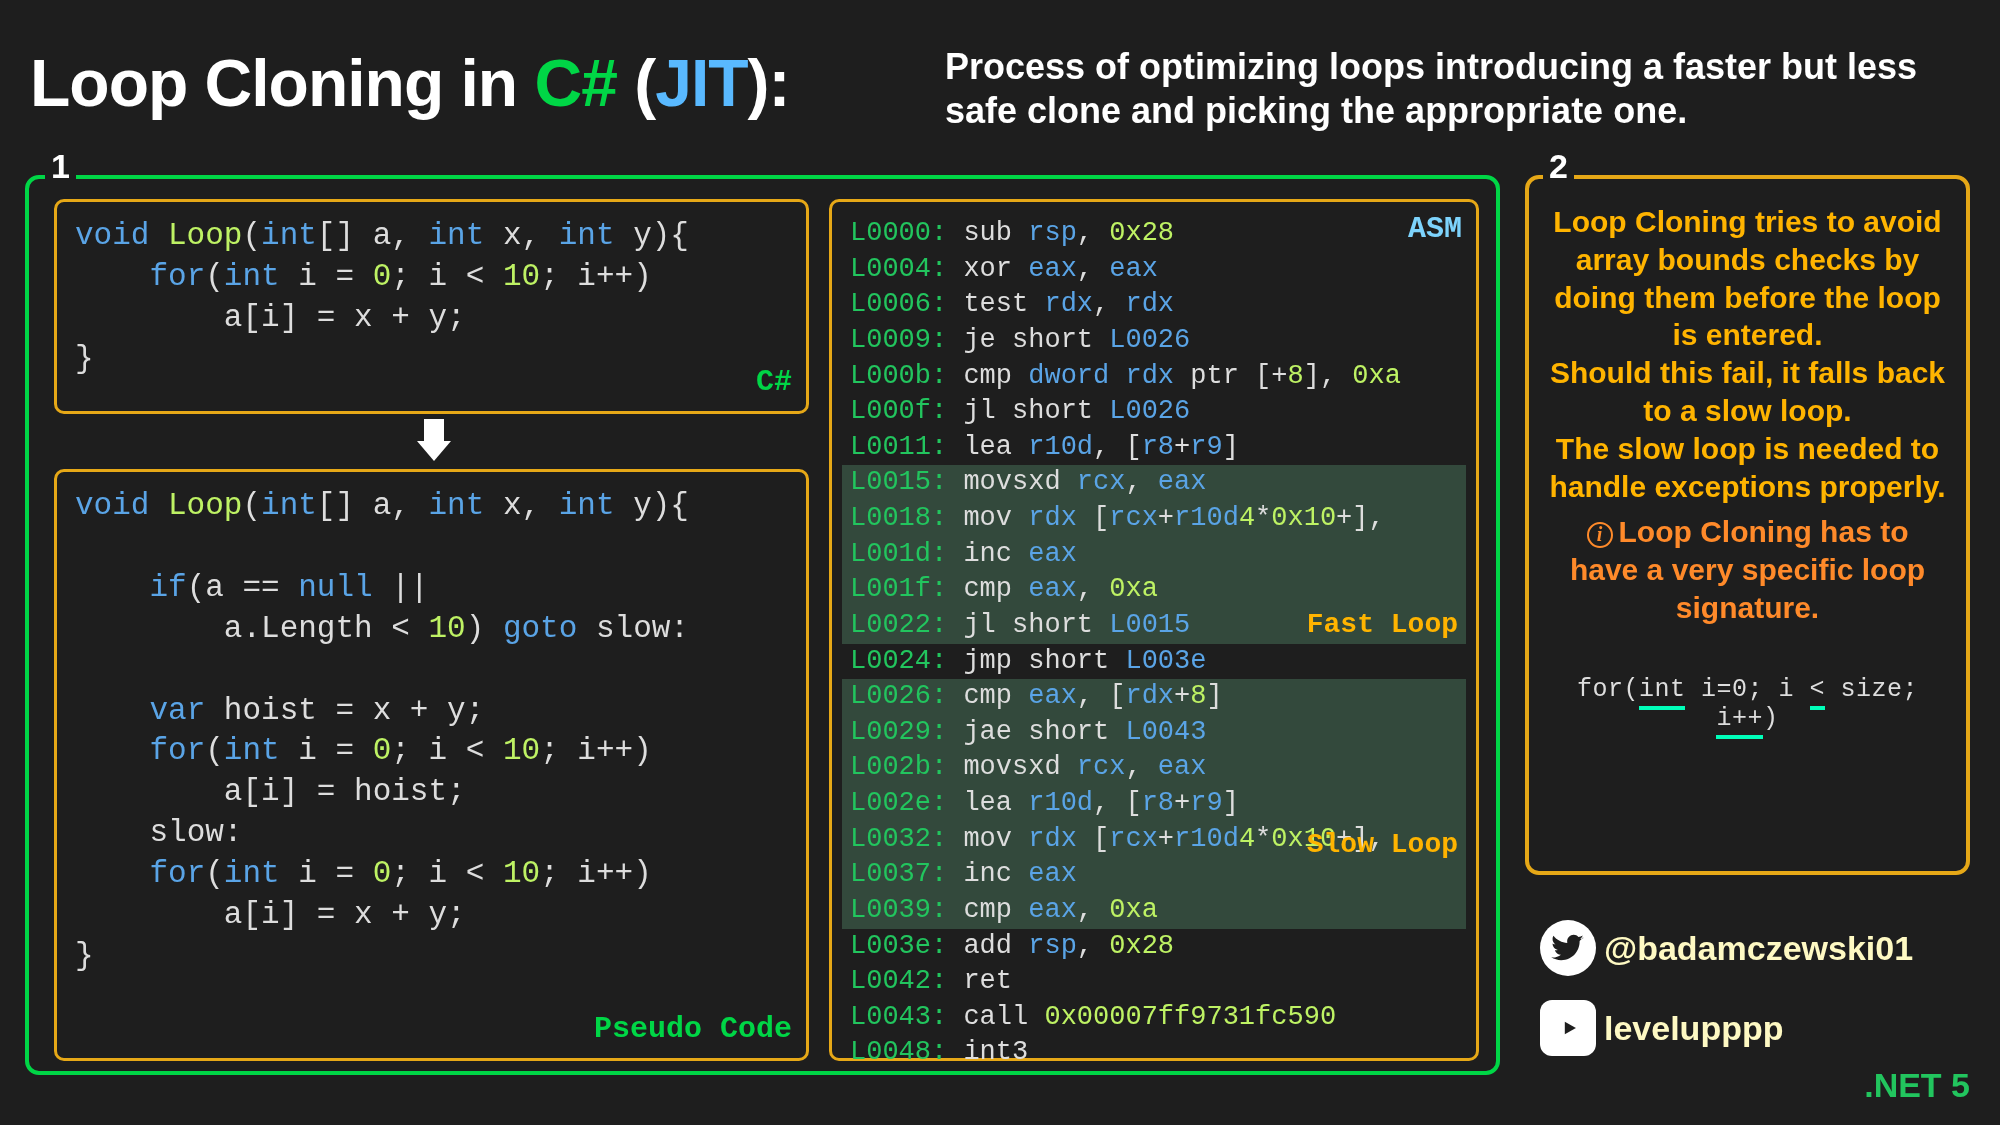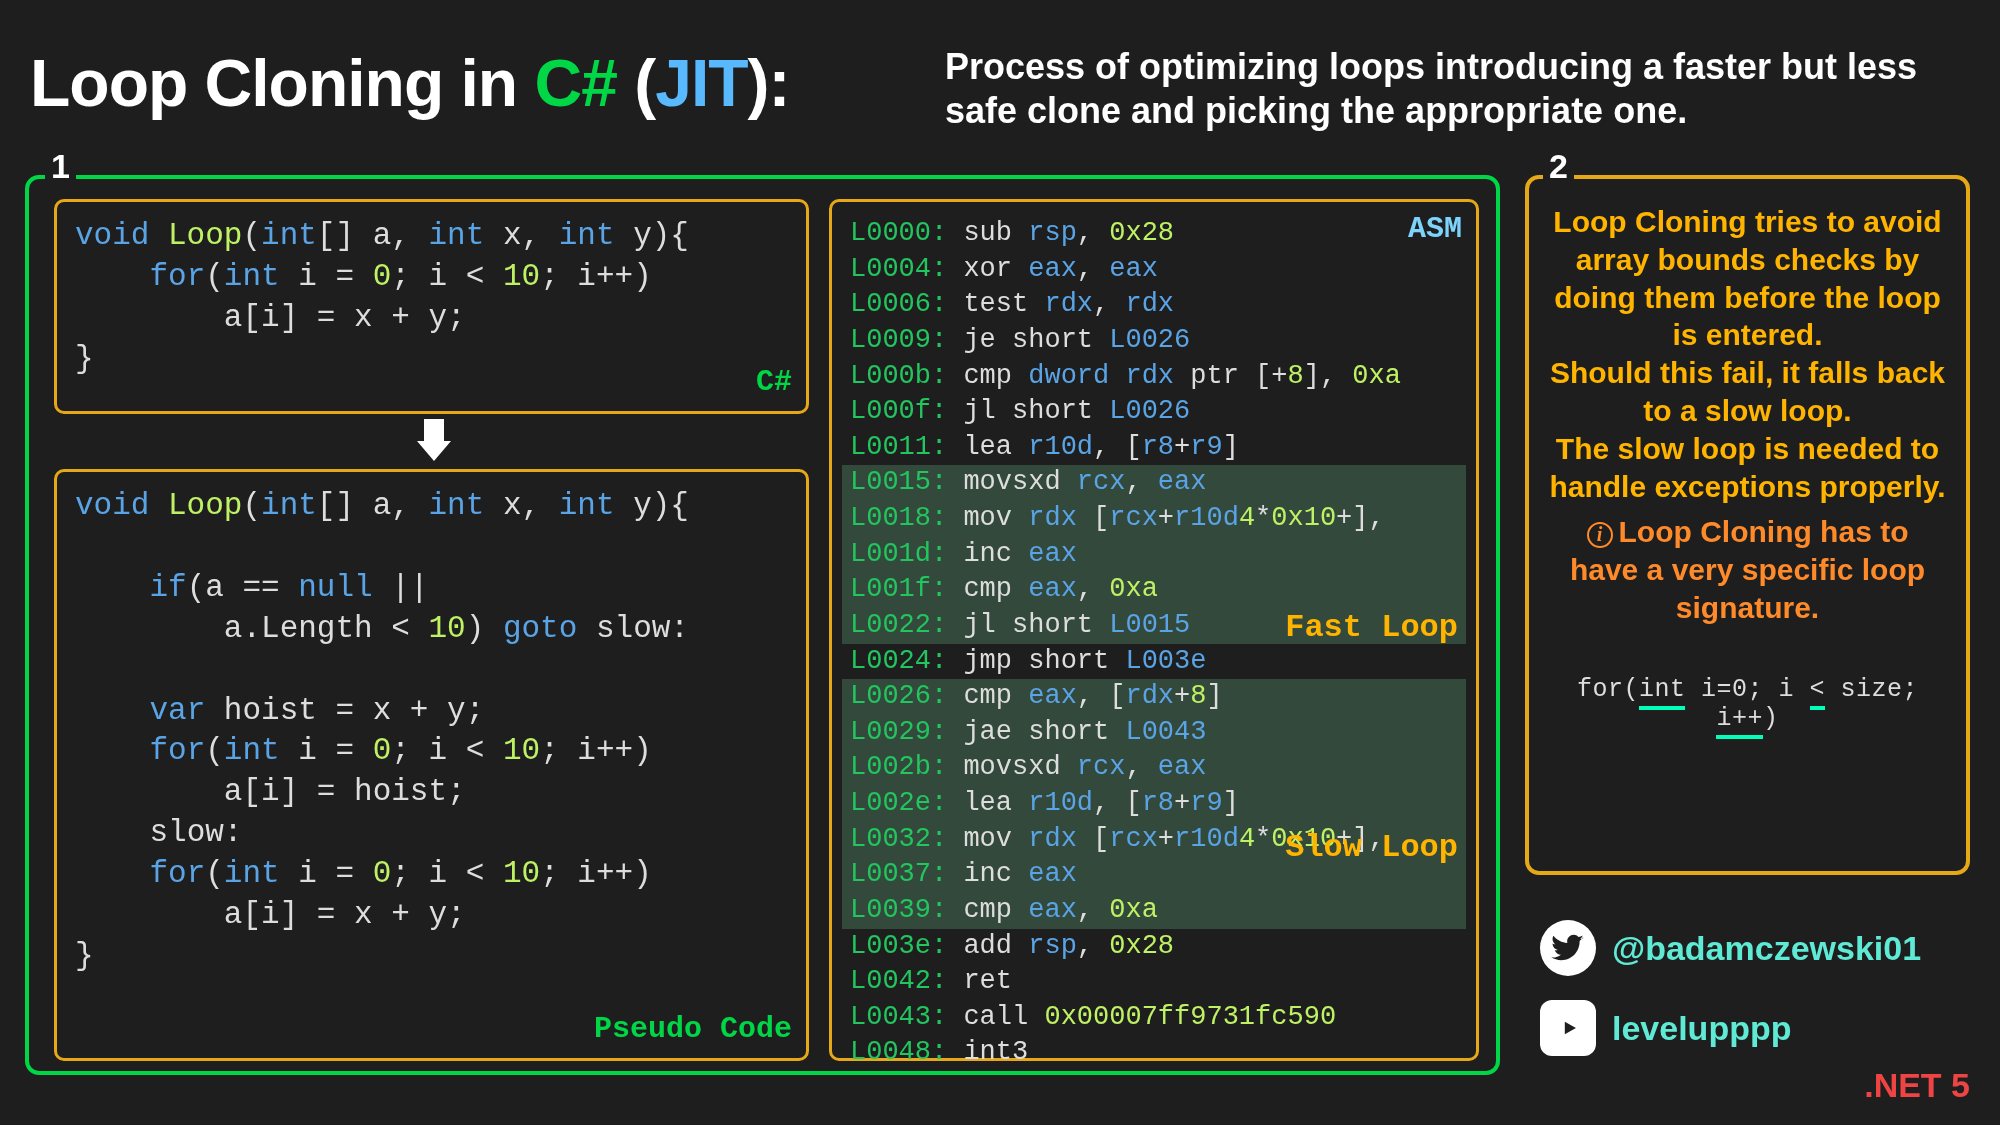--- a/index.html
+++ b/index.html
@@ -27,21 +27,21 @@
   .cs     { left:25px; top:20px;  width:755px; height:215px; }
   .pseudo { left:25px; top:290px; width:755px; height:592px; font-size:31px; }
   .arrow  { position:absolute; left:388px; top:240px; width:34px; height:44px; }
   .arrow .shaft { position:absolute; left:7px; top:0; width:20px; height:24px; background:#fff; }
   .arrow .head  { position:absolute; left:0; top:22px; width:0; height:0; border-left:17px solid transparent; border-right:17px solid transparent; border-top:20px solid #fff; }
 
   
   .asm { left:800px; top:20px; width:650px; height:862px; font-size:27px; line-height:1.32; }
   .asm .hl   { background:rgba(70,110,85,.55); display:block; padding:0 8px; margin:0 -8px; }
   .asm .rowp { display:block; padding:0 8px; margin:0 -8px; }
-  .asm .tag  { position:absolute; right:18px; font-size:32px; font-weight:700; color:#ffb400; }
+  .asm .tag  { position:absolute; right:18px; font-size:28px; font-weight:700; color:#ffb400; }
   .asm .tagF { top:405px; }
   .asm .tagS { top:625px; }
 
   
   .k  { color:#5aa4e6; }  
   .w  { color:#ddd; }     
   .y  { color:#bef264; }  
   .n  { color:#22c55e; }  
   .g  { color:#00d646; }  
 
@@ -49,26 +49,26 @@
   .panel2 { position:absolute; left:1525px; top:175px; width:445px; height:700px; border:4px solid #e6a817; border-radius:14px; padding:24px 20px; }
   .num2 { position:absolute; left:14px; top:-32px; font-size:34px; font-weight:700; color:#fff; background:#1e1e1e; padding:0 6px; }
   .p2txt { font-size:30px; font-weight:700; text-align:center; color:#ffb400; line-height:1.26; }
   .p2txt2 { font-size:30px; font-weight:700; text-align:center; color:#ff8a2a; line-height:1.26; margin-top:8px; }
   .infoi { display:inline-flex; width:26px; height:26px; border:2.5px solid #ff8a2a; border-radius:50%; align-items:center; justify-content:center; font-size:20px; font-weight:700; color:#ff8a2a; font-family:serif; font-style:italic; margin-right:6px; vertical-align:1px; }
   .p2code { margin-top:48px; font-family:Consolas,'Courier New',monospace; font-size:25px; text-align:center; letter-spacing:0.5px; }
   .p2code .u { border-bottom:4px solid #00ffb9; padding-bottom:2px; }
 
   
   .social { position:absolute; left:1540px; width:430px; }
-  .soc  { display:flex; align-items:center; gap:16px; font-size:34px; font-weight:700; color:#5eead4; }
+  .soc  { display:flex; align-items:center; gap:8px; font-size:34px; font-weight:700; color:#fef9c3; }
   .ico  { width:56px; height:56px; background:#fff; border-radius:50%; display:flex; align-items:center; justify-content:center; flex:none; }
   .ico svg { fill:#1e1e1e; }
   .icoY { border-radius:12px; }
 
-  .dotnet { position:absolute; right:30px; bottom:20px; font-size:34px; font-weight:700; color:#ef4444; }
+  .dotnet { position:absolute; right:30px; bottom:20px; font-size:34px; font-weight:700; color:#22c55e; }
 </style>
 </head>
 <body>
 
 <div class="slide">
 
   <div class="title">
     <span class="w">Loop Cloning in </span><span class="g">C#</span><span class="w"> (</span><span class="b">JIT</span><span class="w">):</span>
   </div>
   <div class="desc">Process of optimizing loops introducing a faster but less safe clone and picking the appropriate one.</div>

